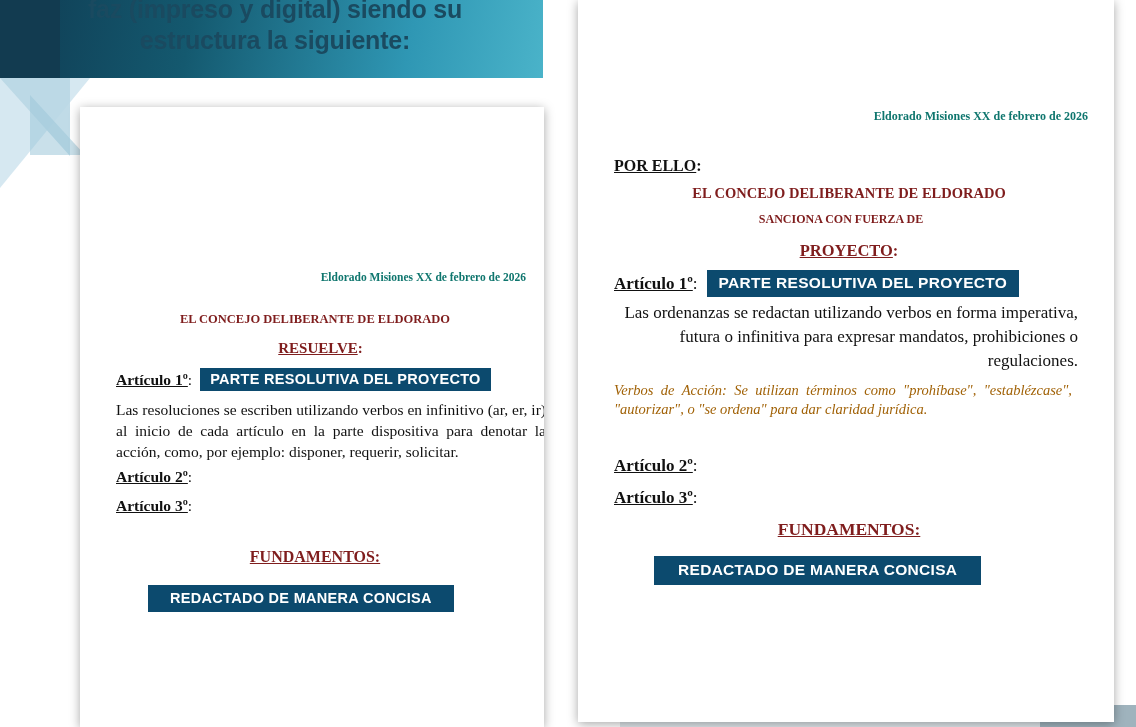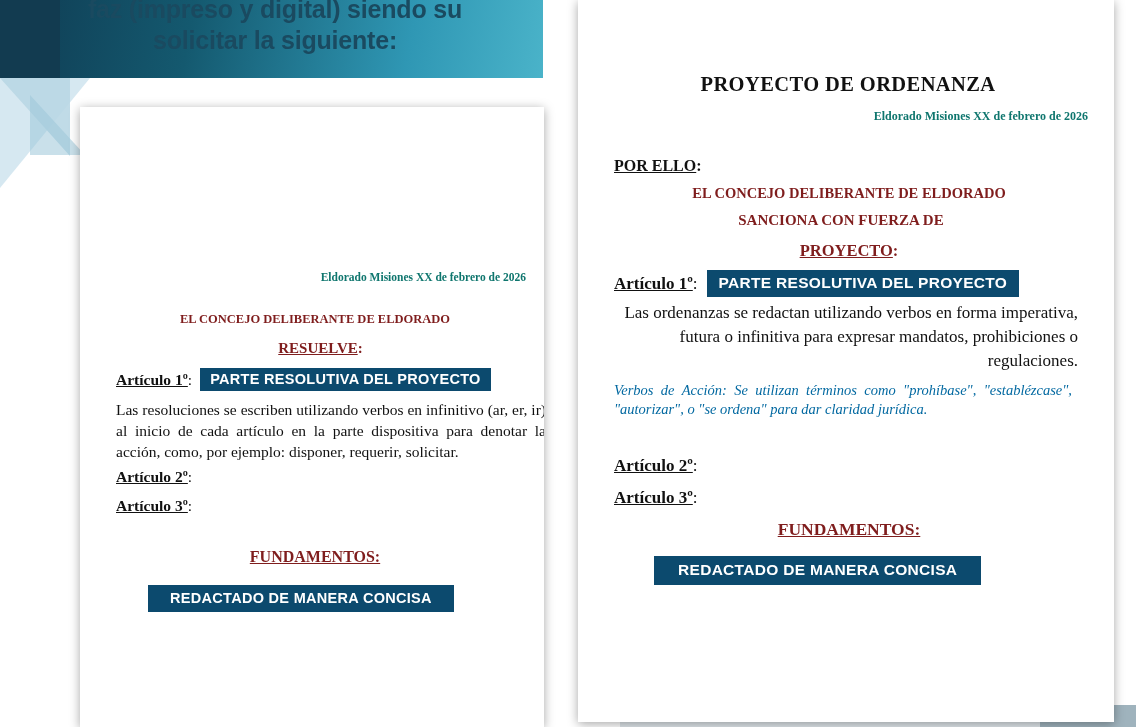--- a/index.html
+++ b/index.html
@@ -118,21 +118,21 @@
   .doc-date {
     text-align: right;
     font-weight: bold;
     color: #0f766e;
   }
   .centered-bold { text-align: center; font-weight: bold; color: #7f1d1d; }
   .underline { text-decoration: underline; }
   .art-label { font-weight: bold; text-decoration: underline; color: #111; }
   .para { text-align: justify; color: #111; }
   .note {
-    color: #0369a1;
+    color: #a16207;
     font-style: italic;
     text-align: justify;
   }
   .highlight {
     display: inline-block;
     background: #0c4a6e;
     color: #ffffff;
     font-family: "Liberation Sans", sans-serif;
     font-weight: bold;
     letter-spacing: .3px;
@@ -150,21 +150,21 @@
   #doc-left .art3 { position: absolute; left: 36px; top: 390px; font-size: 15.5px; }
   #doc-left .fund { position: absolute; left: 36px; right: 30px; top: 441px; font-size: 16px; }
   #doc-left .concisa { position: absolute; left: 68px; top: 478px; }
   #doc-left .concisa .highlight { font-size: 14.5px; padding: 5px 22px 6px; }
 
   
   #doc-right .doc-title { font-size: 20.5px; position: absolute; left: 40px; right: 36px; top: 73px; }
   #doc-right .doc-date { font-size: 12px; position: absolute; left: 40px; right: 26px; top: 109px; }
   #doc-right .porello { position: absolute; left: 36px; top: 157px; font-size: 16px; }
   #doc-right .council { font-size: 14.5px; position: absolute; left: 36px; right: 30px; top: 185px; }
-  #doc-right .sanciona { font-size: 15px; position: absolute; left: 20px; right: 30px; top: 212px; }
+  #doc-right .sanciona { font-size: 12px; position: absolute; left: 20px; right: 30px; top: 212px; }
   #doc-right .ordenanza { font-size: 16.5px; position: absolute; left: 36px; right: 30px; top: 241px; }
   #doc-right .art1row { position: absolute; left: 36px; top: 270px; display: flex; align-items: center; }
   #doc-right .art1row .art-label { font-size: 17px; }
   #doc-right .art1row .highlight { font-size: 15.5px; padding: 4px 12px 5px; margin-left: 9px; }
   #doc-right .p1 { position: absolute; left: 30px; width: 470px; top: 301px; font-size: 17px; line-height: 24px; text-align: right; }
   #doc-right .note { position: absolute; left: 36px; width: 458px; top: 381px; font-size: 14.5px; line-height: 19px; }
   #doc-right .art2 { position: absolute; left: 36px; top: 456px; font-size: 17px; }
   #doc-right .art3 { position: absolute; left: 36px; top: 488px; font-size: 17px; }
   #doc-right .fund { position: absolute; left: 36px; right: 30px; top: 519px; font-size: 17.5px; }
   #doc-right .concisa { position: absolute; left: 76px; top: 556px; }
@@ -179,21 +179,21 @@
   <div class="bg-left-strip"></div>
   <div class="bg-tri-1"></div>
   <div class="bg-tri-2"></div>
   <div class="bg-tri-3"></div>
   <div class="bg-bottom-bar"></div>
   <div class="bg-bottom-bar2"></div>
 </div>
 
 <div id="slide-title">
   <span>faz (impreso y digital) siendo su</span>
-  <span class="line2">solicitar la siguiente:</span>
+  <span class="line2">estructura la siguiente:</span>
 </div>
 
 <div class="doc" id="doc-left">
   <div class="doc-inner">
     <div class="doc-date">Eldorado Misiones XX de febrero de 2026</div>
     <div class="council centered-bold">EL CONCEJO DELIBERANTE DE ELDORADO</div>
     <div class="verb centered-bold">
       <span class="underline">RESUELVE</span><span>:</span>
     </div>
 
@@ -217,21 +217,20 @@
     </div>
 
     <div class="concisa">
       <span class="highlight">REDACTADO DE MANERA CONCISA</span>
     </div>
   </div>
 </div>
 
 <div class="doc" id="doc-right">
   <div class="doc-inner">
-    <div class="doc-title">PROYECTO DE ORDENANZA</div>
     <div class="doc-date">Eldorado Misiones XX de febrero de 2026</div>
 
     <div class="porello">
       <span class="art-label">POR ELLO</span><span style="color:#111;font-weight:bold;">:</span>
     </div>
 
     <div class="council centered-bold">EL CONCEJO DELIBERANTE DE ELDORADO</div>
     <div class="sanciona centered-bold">SANCIONA CON FUERZA DE</div>
     <div class="ordenanza centered-bold">
       <span class="underline">PROYECTO</span><span>:</span>

